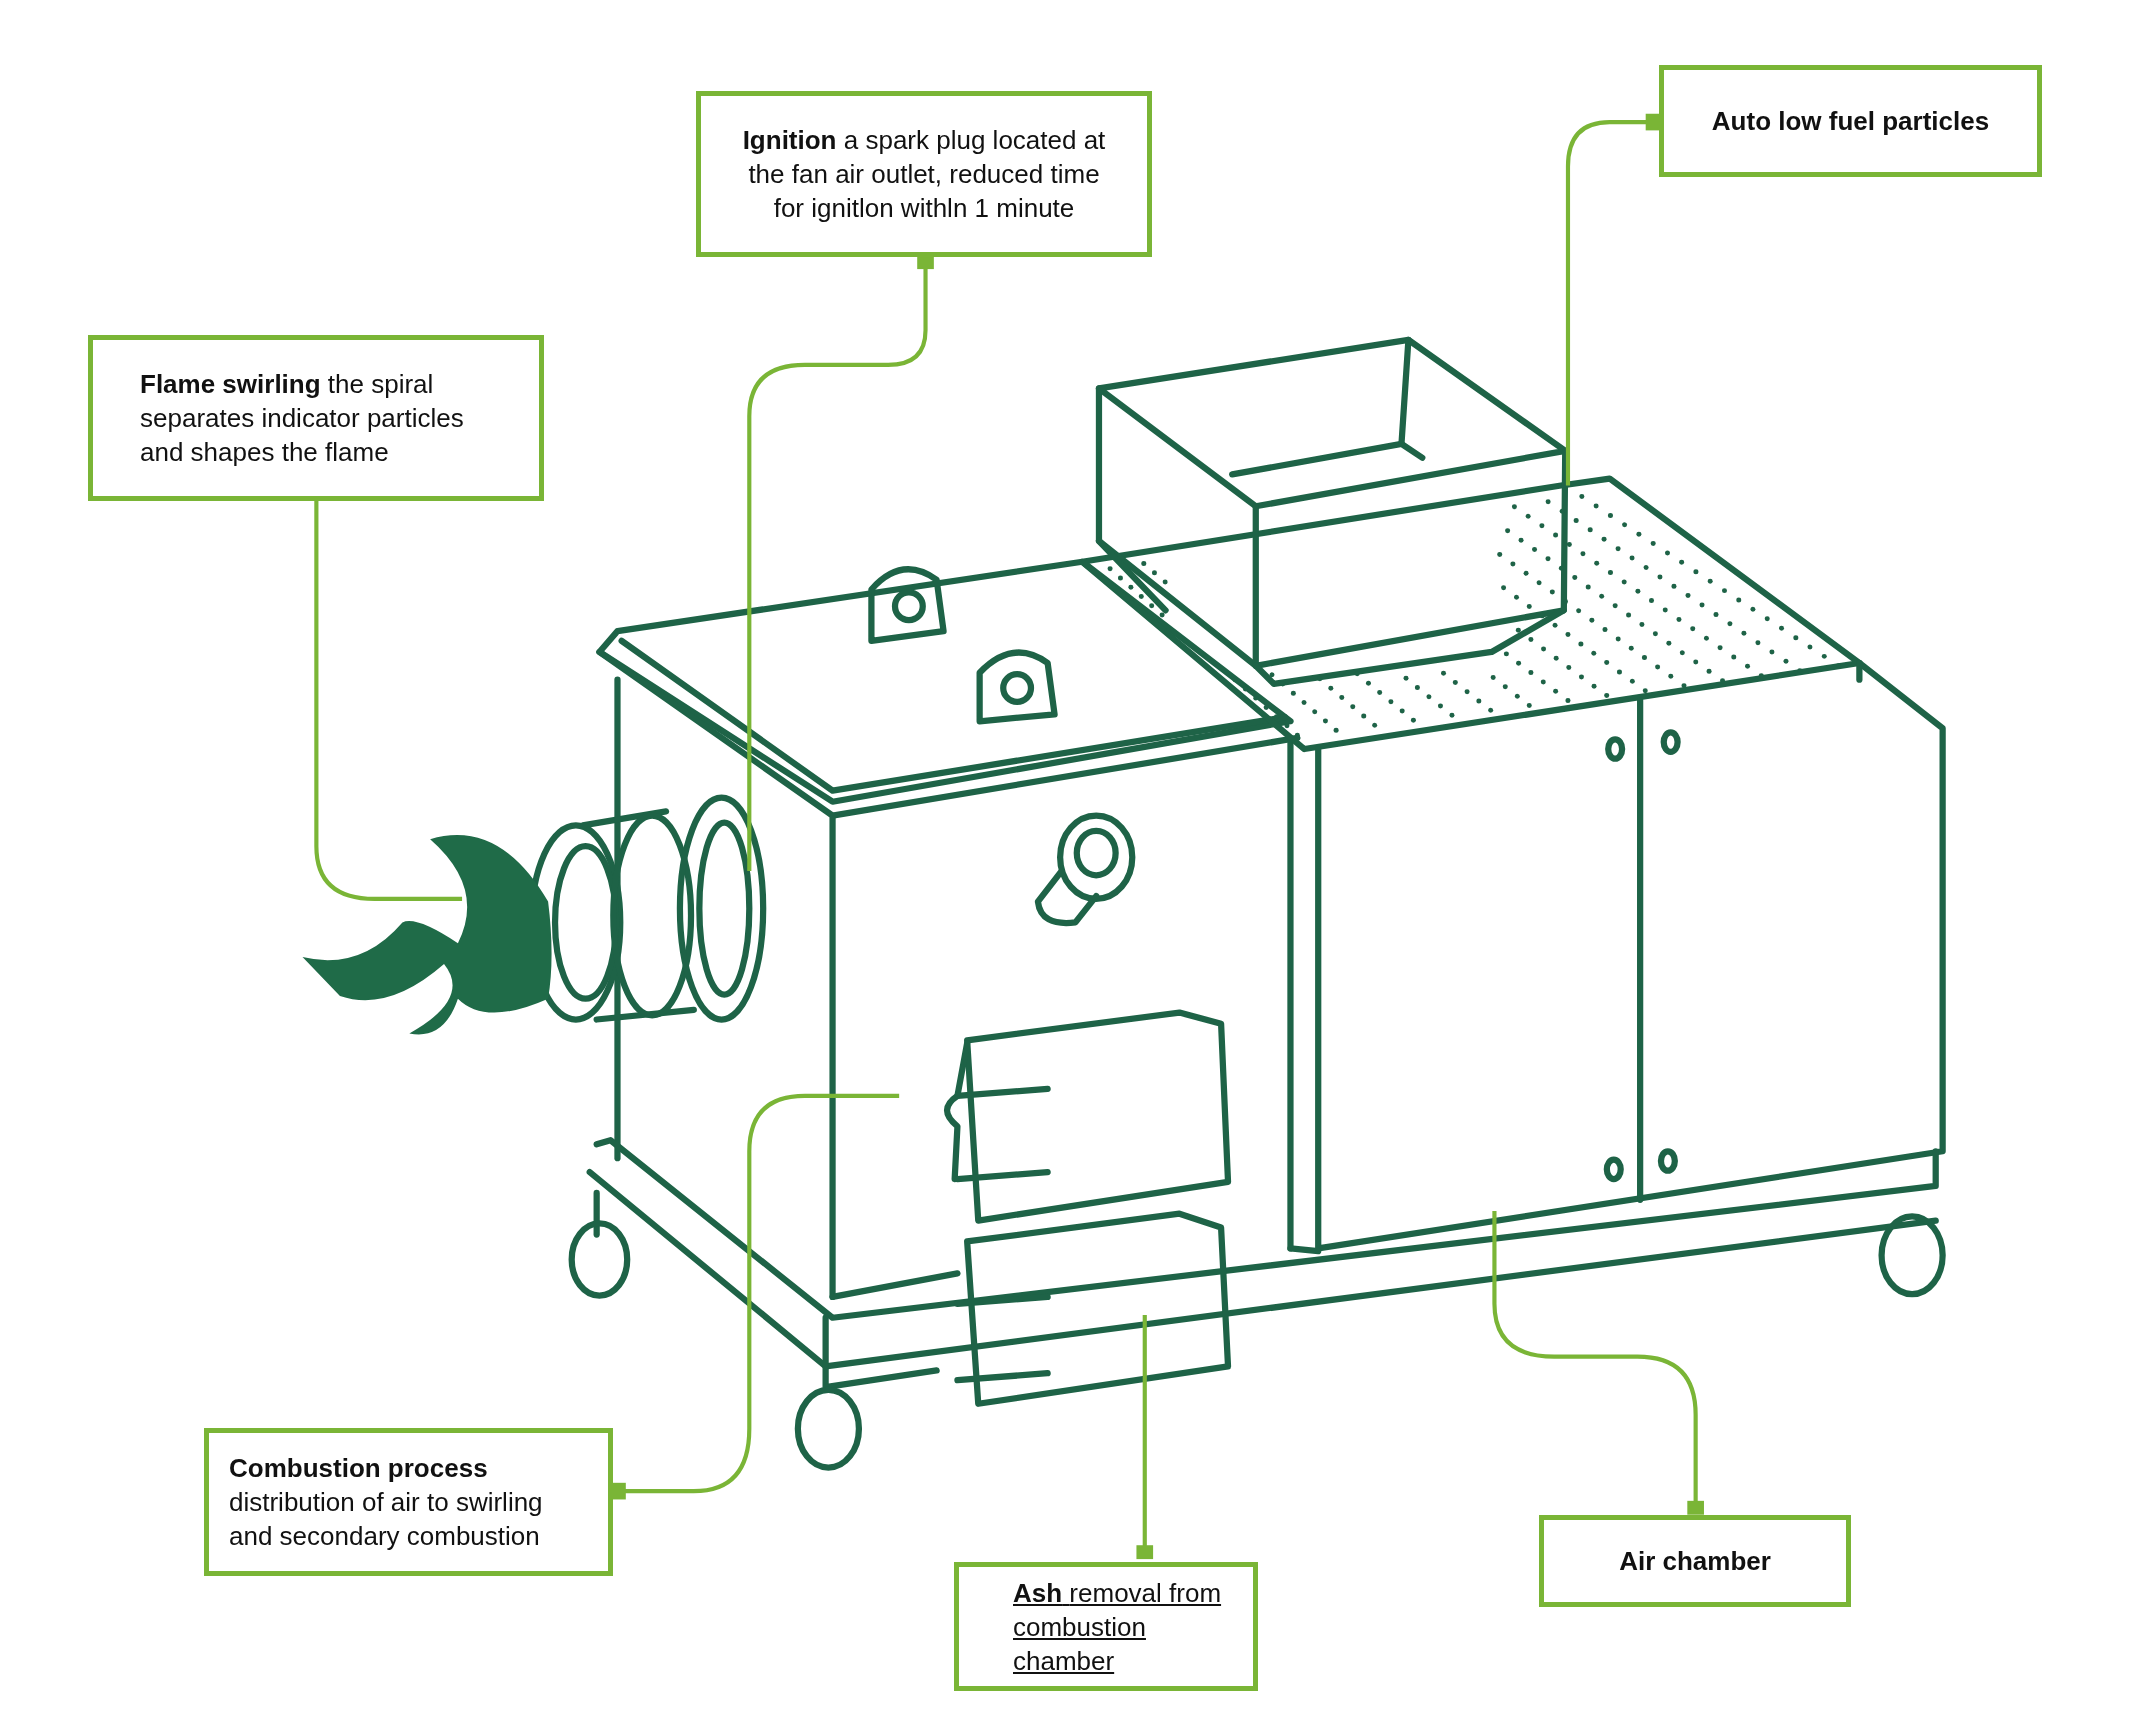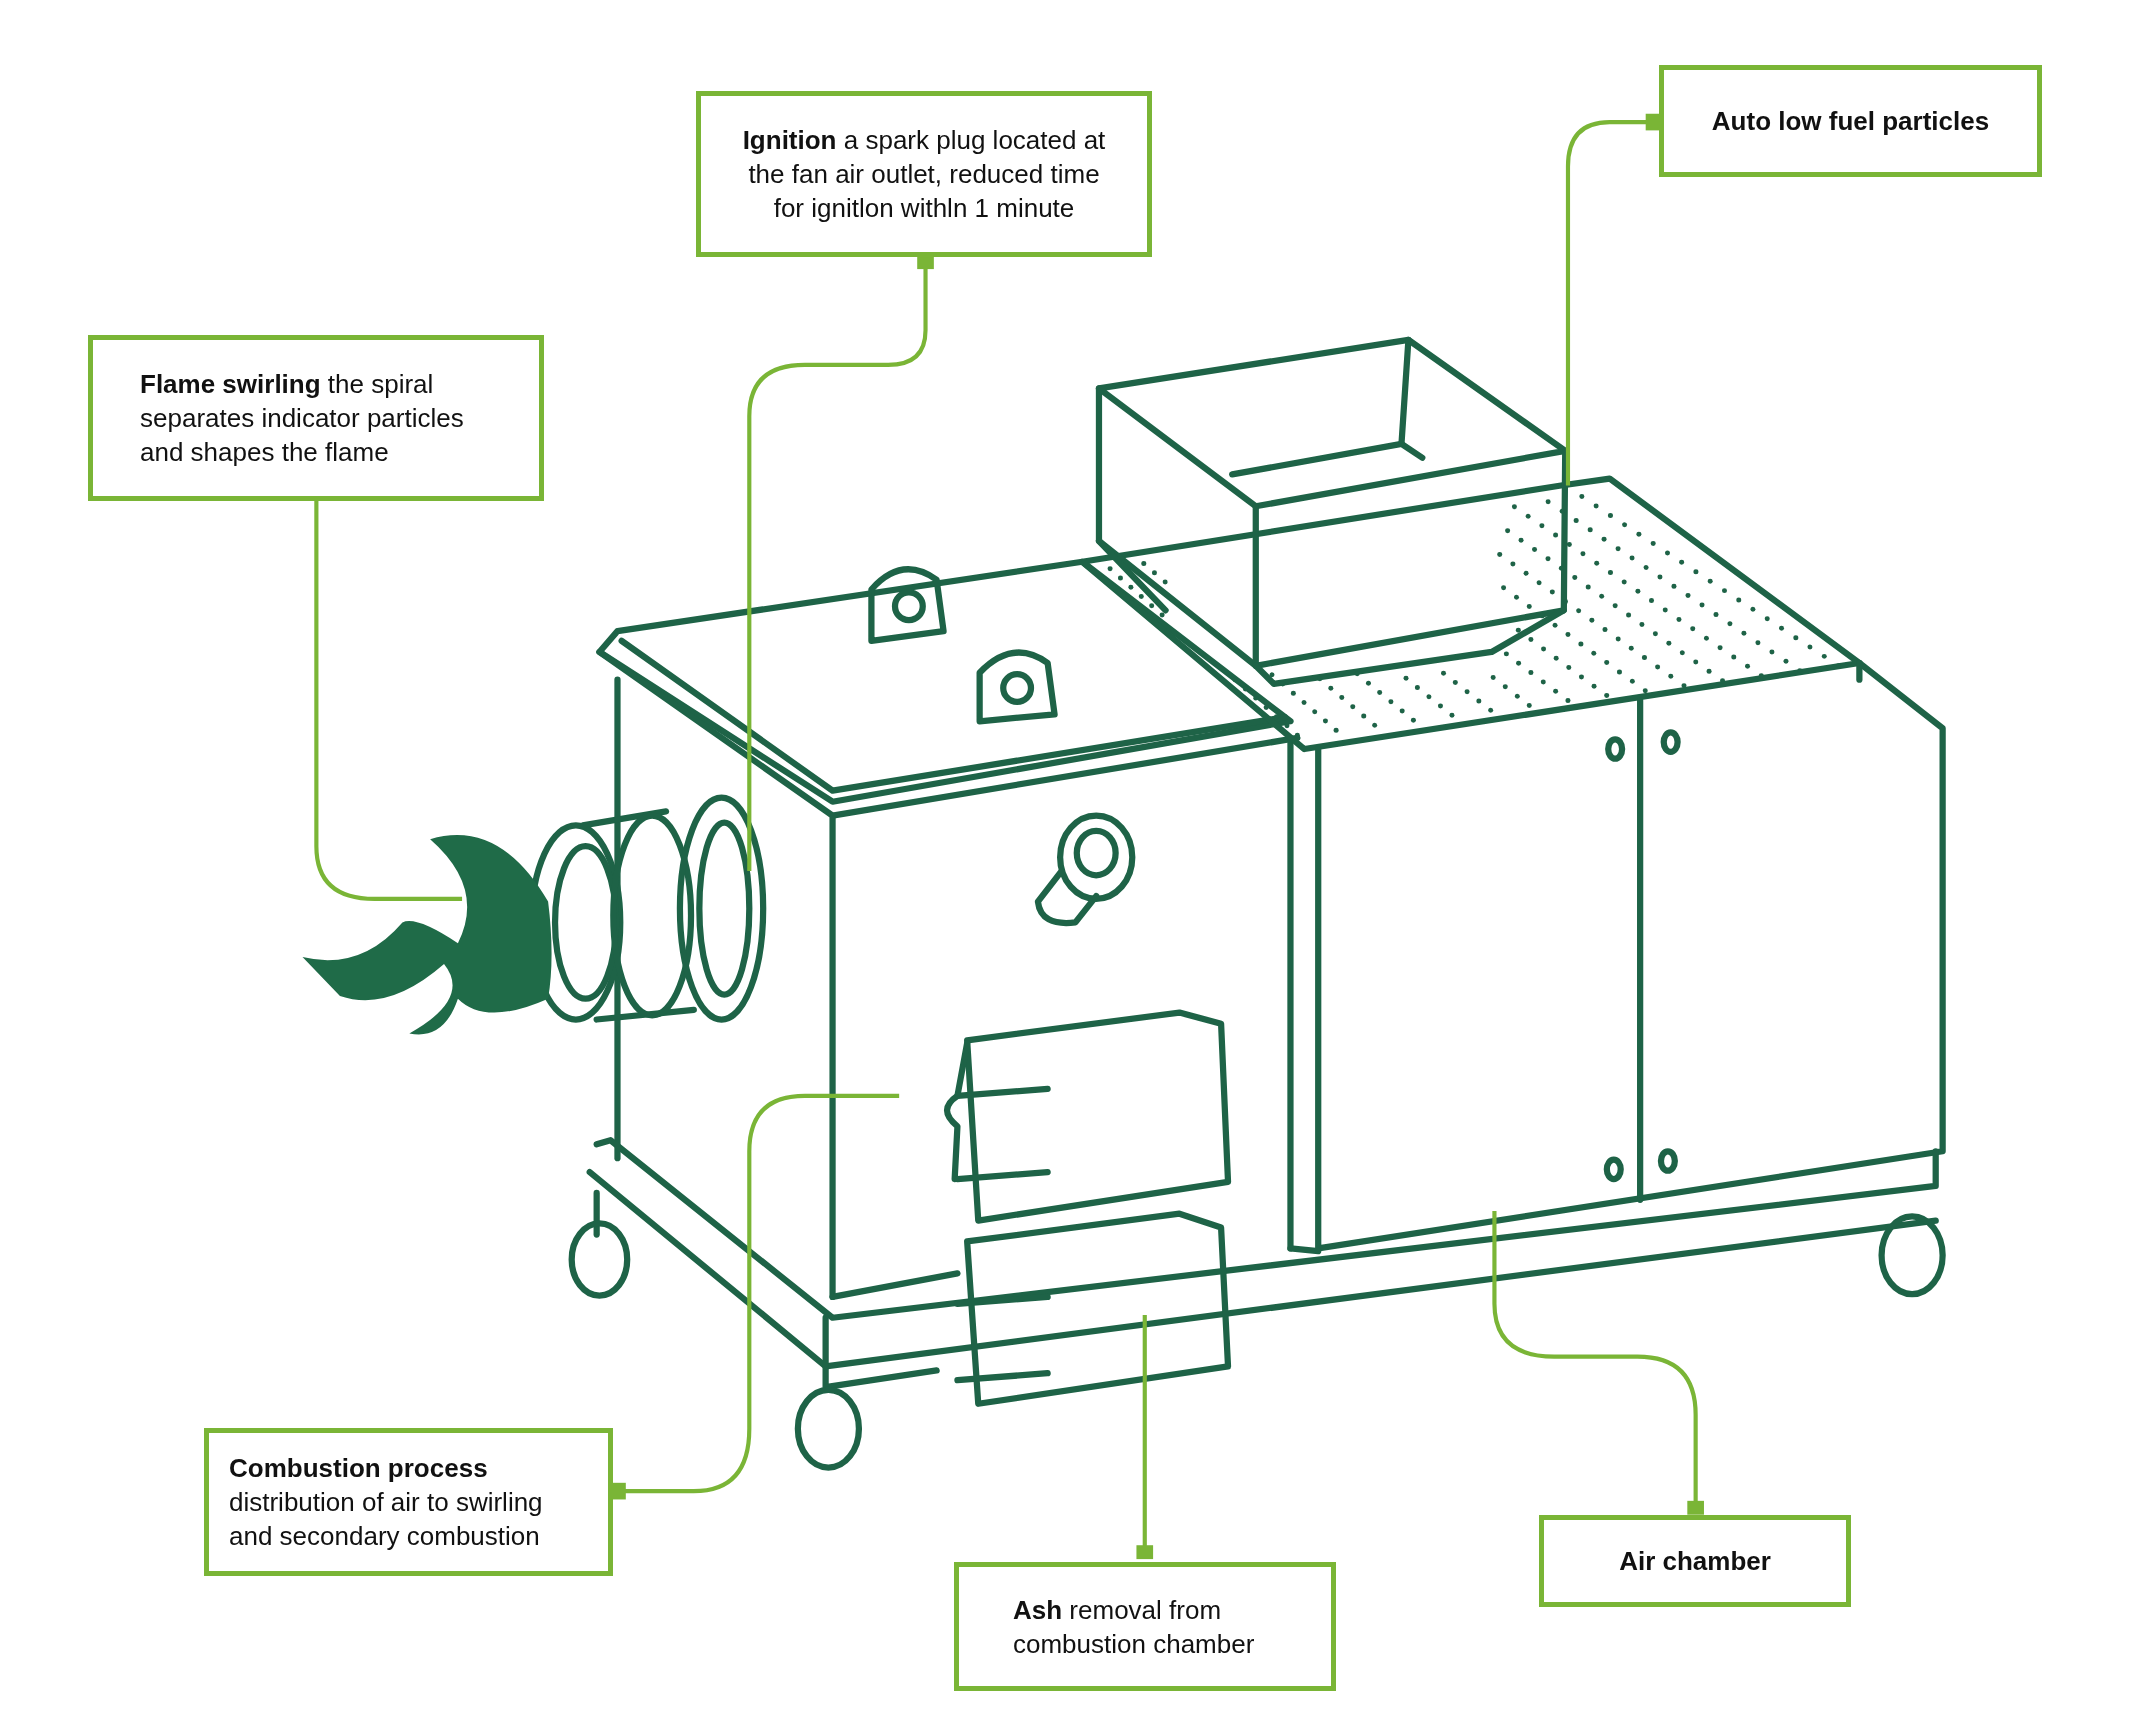--- a/index.html
+++ b/index.html
@@ -292,20 +292,20 @@
 </div>
 
 <div class="callout center" style="left:1659px;top:65px;width:383px;height:112px;">
   <div class="inner"><b>Auto low fuel particles</b></div>
 </div>
 
 <div class="callout" style="left:204px;top:1428px;width:409px;height:148px;padding-left:20px;">
   <div class="inner"><b>Combustion process</b><br><span>distribution of air to swirling</span><br><span>and secondary combustion</span></div>
 </div>
 
-<div class="callout" style="left:954px;top:1562px;width:382px;height:129px;padding-left:54px;">
+<div class="callout" style="left:954px;top:1562px;width:304px;height:129px;padding-left:54px;text-decoration:underline;">
   <div class="inner"><b>Ash</b> <span>removal from</span><br><span>combustion chamber</span></div>
 </div>
 
 <div class="callout center" style="left:1539px;top:1515px;width:312px;height:92px;">
   <div class="inner"><b>Air chamber</b></div>
 </div>
 
 
 </body></html>

